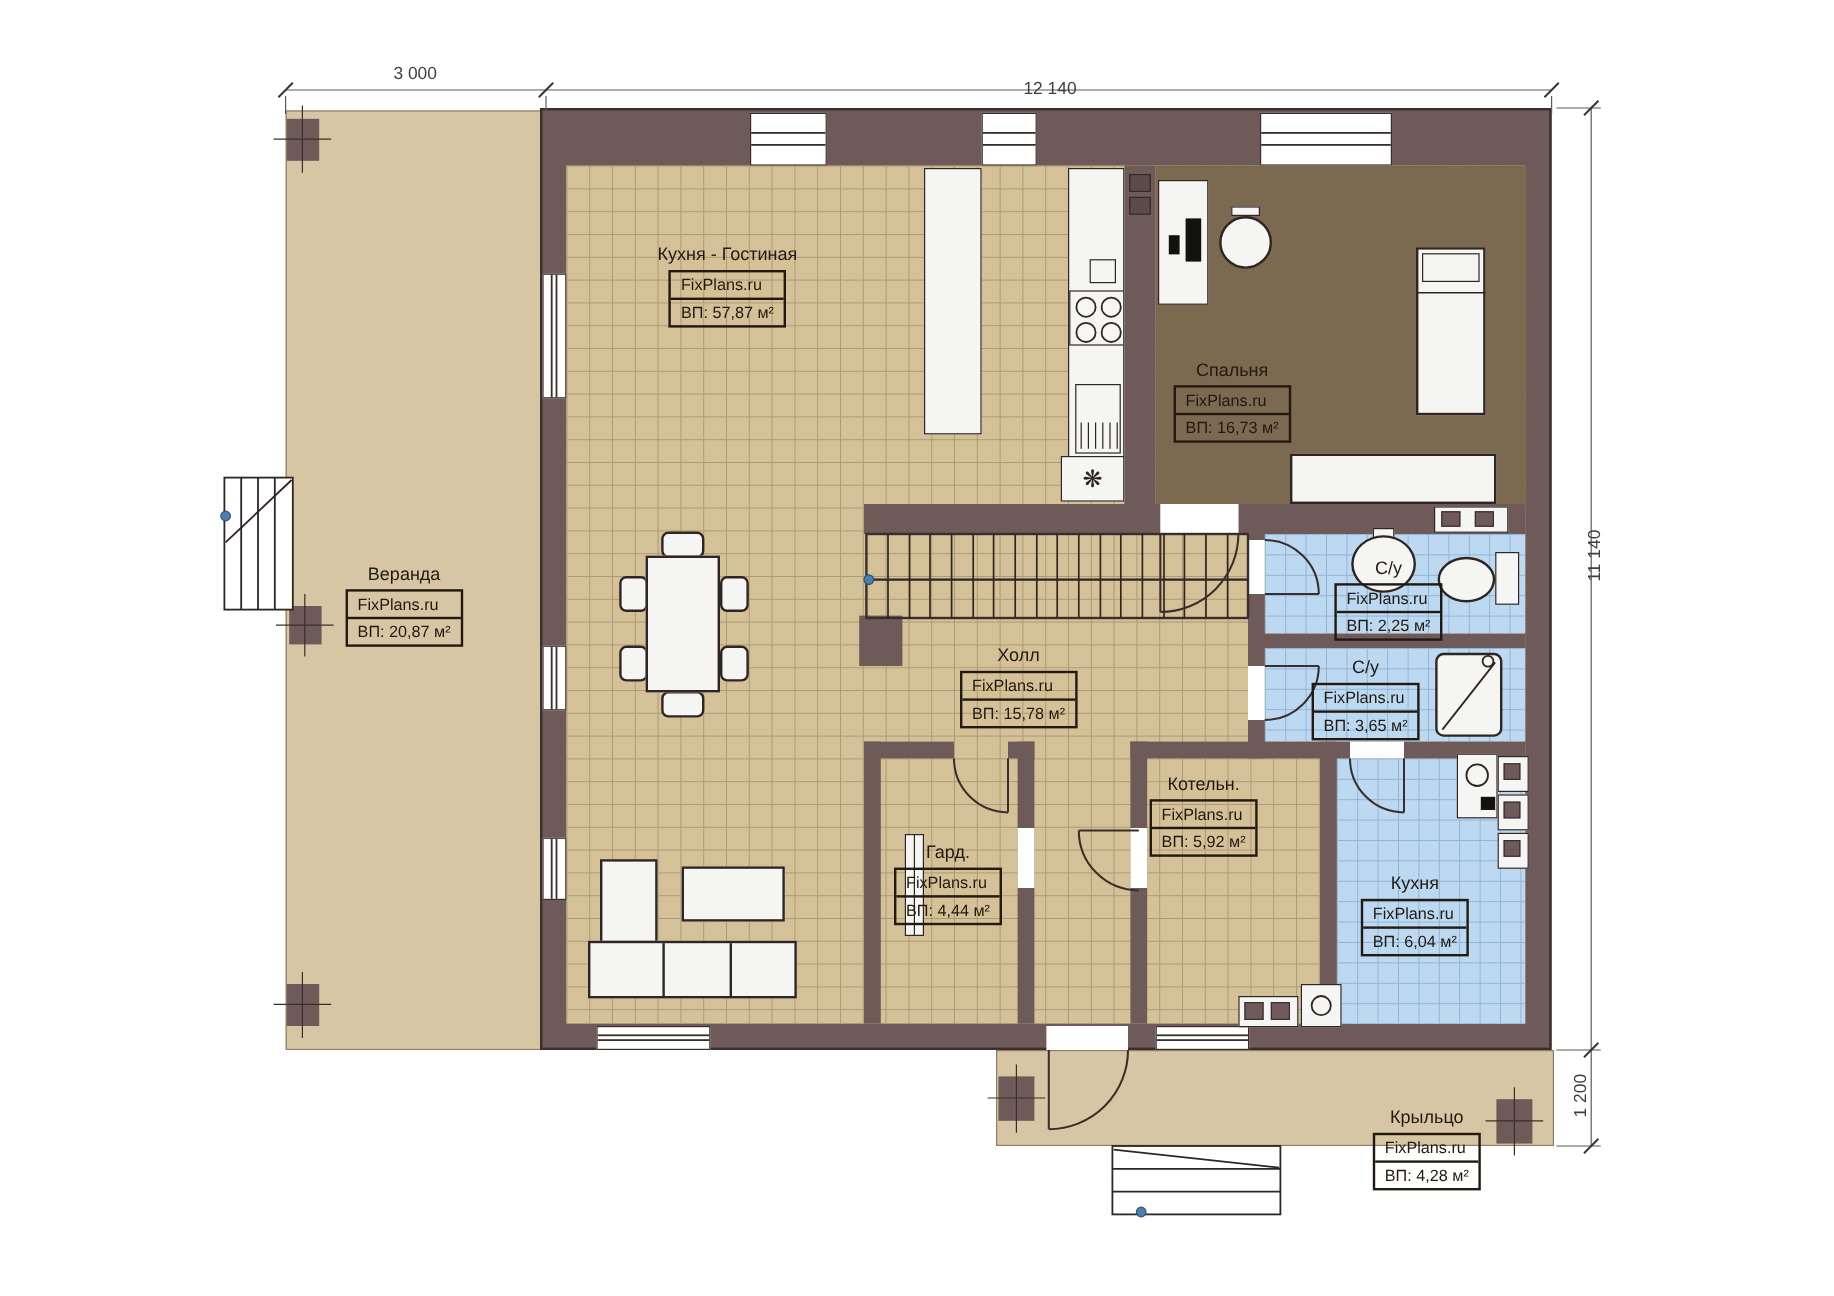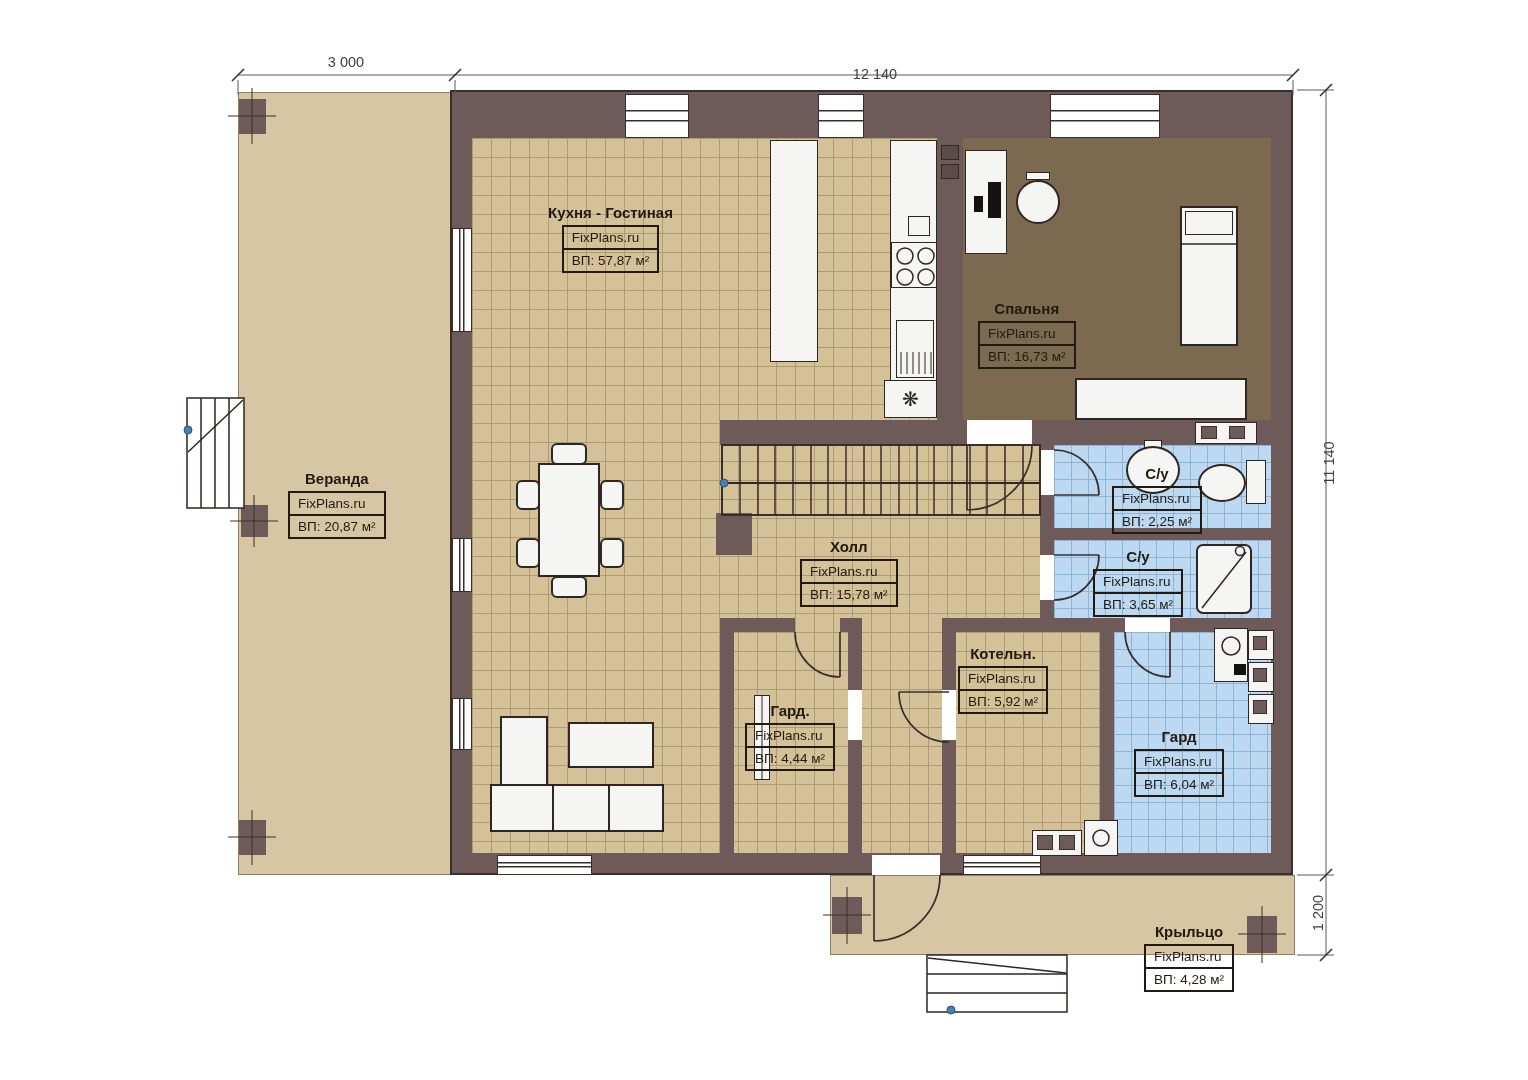--- a/index.html
+++ b/index.html
@@ -30,21 +30,21 @@
   
   .furn{background:#f5f5f3;border:2px solid #2f2523;}
   .thin{border-width:1.5px;}
   .chair{border-radius:6px;}
   .round{border-radius:50%;}
   .blk{background:#141210;}
   .vent{background:#5c4b49;border:1px solid #332a28;}
   .unitsq{background:#6e5b59;border:1px solid #3b2f2d;position:absolute;}
   
   .lbl{position:absolute;color:#221910;text-align:center;z-index:40;}
-  .lbl .nm{font-weight:700;font-size:15px;line-height:17px;white-space:nowrap;}
+  .lbl .nm{font-weight:400;font-size:15px;line-height:17px;white-space:nowrap;}
   .lbl .bx{margin-top:4px;border:2px solid #221910;font-size:13.5px;font-weight:400;
            display:inline-block;text-align:left;background:transparent;}
   .lbl .bx div{padding:2px 8px;white-space:nowrap;line-height:17px;}
   .lbl .bx .r1{border-bottom:2px solid #221910;}
   
   .dim{position:absolute;color:#3f3f3f;font-size:14.5px;text-align:center;z-index:40;}
   .rot{transform:rotate(-90deg);transform-origin:center center;}
   svg.ovl{position:absolute;left:0;top:0;z-index:30;pointer-events:none;}
   .seam{position:absolute;background:#2f2523;}
   .glyph{display:flex;align-items:center;justify-content:center;font-size:20px;color:#2f2523;}
@@ -346,21 +346,21 @@
       <div class="r2">ВП: 4,44 м²</div></div>
   </div>
 
   <div class="lbl" style="left:958px;top:645px;">
     <div class="nm">Котельн.</div>
     <div class="bx"><div class="r1">FixPlans.ru</div>
       <div class="r2">ВП: 5,92 м²</div></div>
   </div>
 
   <div class="lbl" style="left:1134px;top:728px;">
-    <div class="nm">Гард</div>
+    <div class="nm">Кухня</div>
     <div class="bx"><div class="r1">FixPlans.ru</div>
       <div class="r2">ВП: 6,04 м²</div></div>
   </div>
 
   <div class="lbl" style="left:1144px;top:923px;">
     <div class="nm">Крыльцо</div>
     <div class="bx"><div class="r1">FixPlans.ru</div>
       <div class="r2">ВП: 4,28 м²</div></div>
   </div>
 

